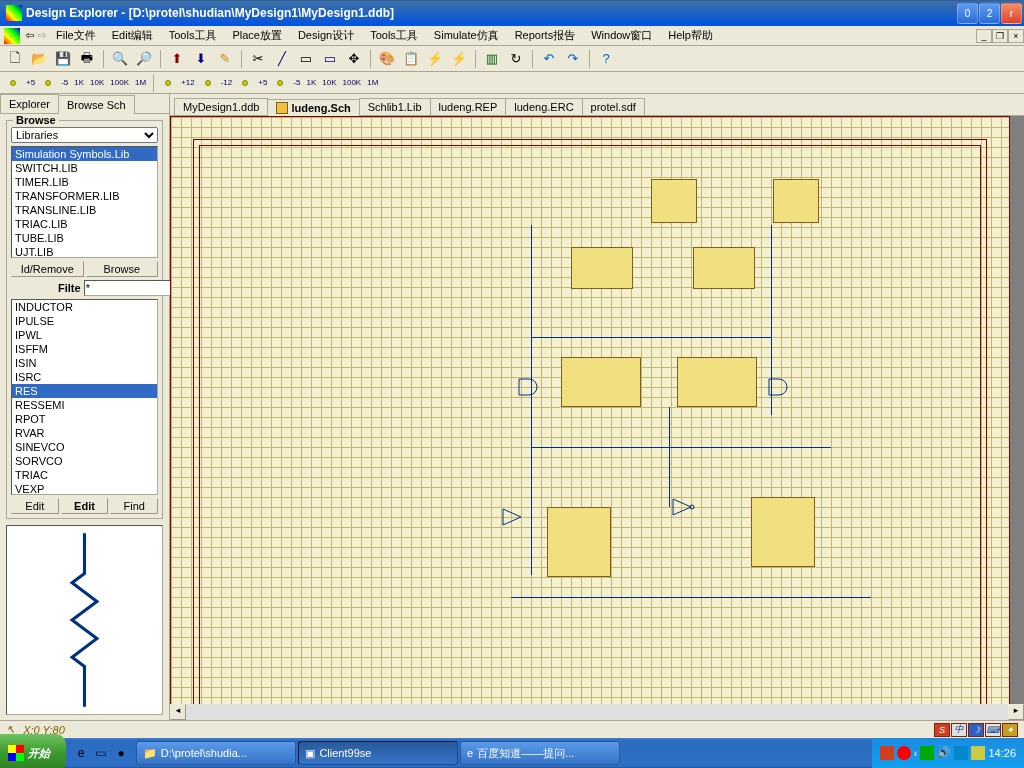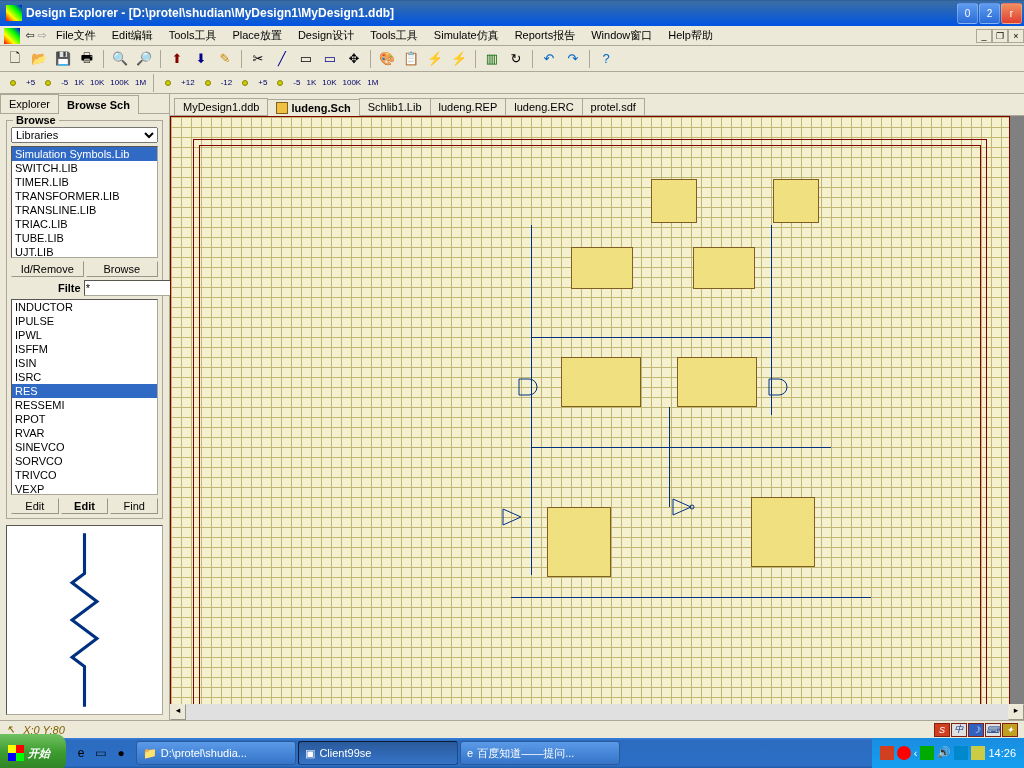--- a/index.html
+++ b/index.html
@@ -32,21 +32,21 @@
 .tbtn-sm .dot{ width:6px;height:6px;border-radius:50%;background:#cc0; border:1px solid #880;}
 .tbtn-sm.txt{ font-size:8px; color:#006; width:auto; padding:0 2px;}
 
 
 .work { display: flex; height: calc(768px - 26px - 20px - 26px - 22px - 18px - 30px); }
 
 
 .leftpanel { width: 170px; background: #ece9d8; border-right: 1px solid #aca899; display:flex; flex-direction:column; }
 .lp-tabs { display: flex; border-bottom: 1px solid #aca899; }
 .lp-tab { padding: 3px 8px; background:#ece9d8; border:1px solid #aca899; border-bottom:none; margin-right:-1px; }
-.lp-tab.active { background:#ece9d8; font-weight:bold; position:relative; top:1px; }
+.lp-tab.active { background:#ece9d8; font-weight:normal; position:relative; top:1px; }
 .lp-body { padding: 6px; flex:0 0 auto; }
 .lp-group { border:1px solid #aca899; padding:6px 4px 4px 4px; position:relative; }
 .lp-group .legend { position:absolute; top:-7px; left:6px; background:#ece9d8; padding:0 3px; font-weight:bold; }
 select.combobox { width:100%; font-size:11px; }
 .listbox { width:100%; height:112px; border:1px inset #aca899; background:white; overflow-y:scroll; margin-top:3px; font-size:11px; }
 .listbox .row { padding:1px 3px; white-space:nowrap; }
 .listbox .row.sel { background:#316ac5; color:white; }
 .btnrow { display:flex; gap:2px; margin-top:3px; }
 .btnrow button { flex:1; font-size:11px; padding:1px 2px; border:1px outset #ece9d8; background:#ece9d8; }
 .filterrow { display:flex; align-items:center; gap:3px; margin-top:3px;padding-left:47px;}
@@ -230,21 +230,21 @@
             <div class="row">IPWL</div>
             <div class="row">ISFFM</div>
             <div class="row">ISIN</div>
             <div class="row">ISRC</div>
             <div class="row sel">RES</div>
             <div class="row">RESSEMI</div>
             <div class="row">RPOT</div>
             <div class="row">RVAR</div>
             <div class="row">SINEVCO</div>
             <div class="row">SORVCO</div>
-            <div class="row">TRIVCO</div>
+            <div class="row">TRIAC</div>
             <div class="row">VEXP</div>
           </div>
         <div class="btnrow">
           <button>Edit</button>
           <button style="font-weight:bold">Edit</button>
           <button>Find</button>
         </div>
       </div>
     </div>
     <div class="preview">

